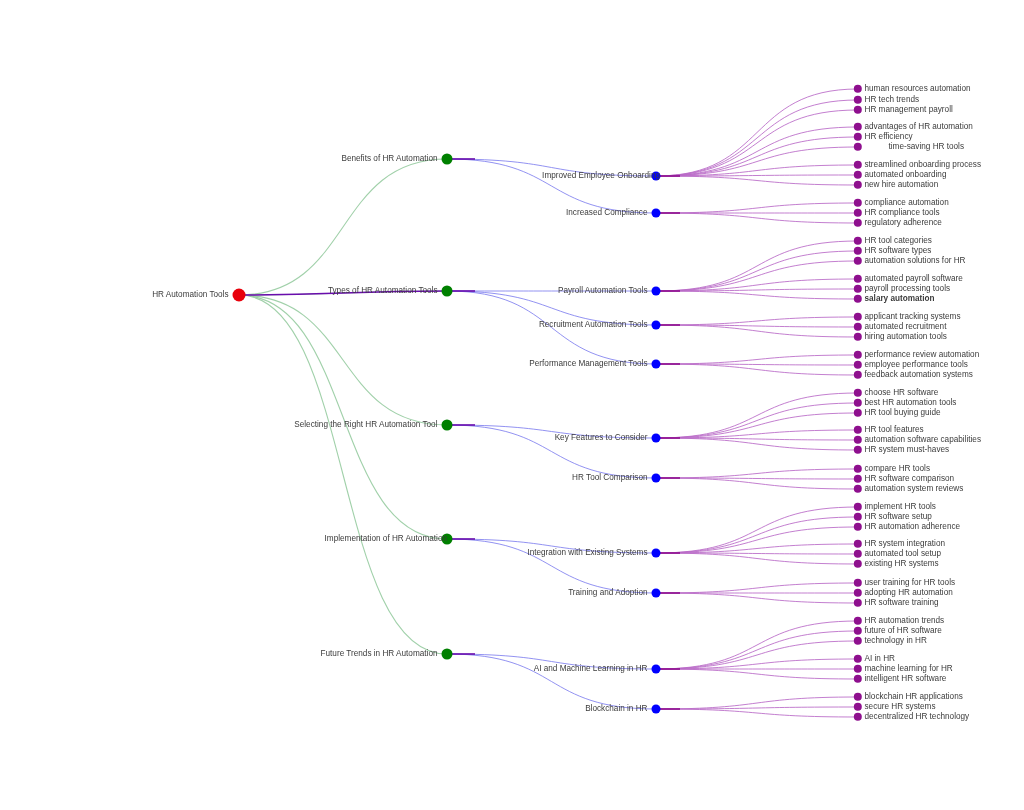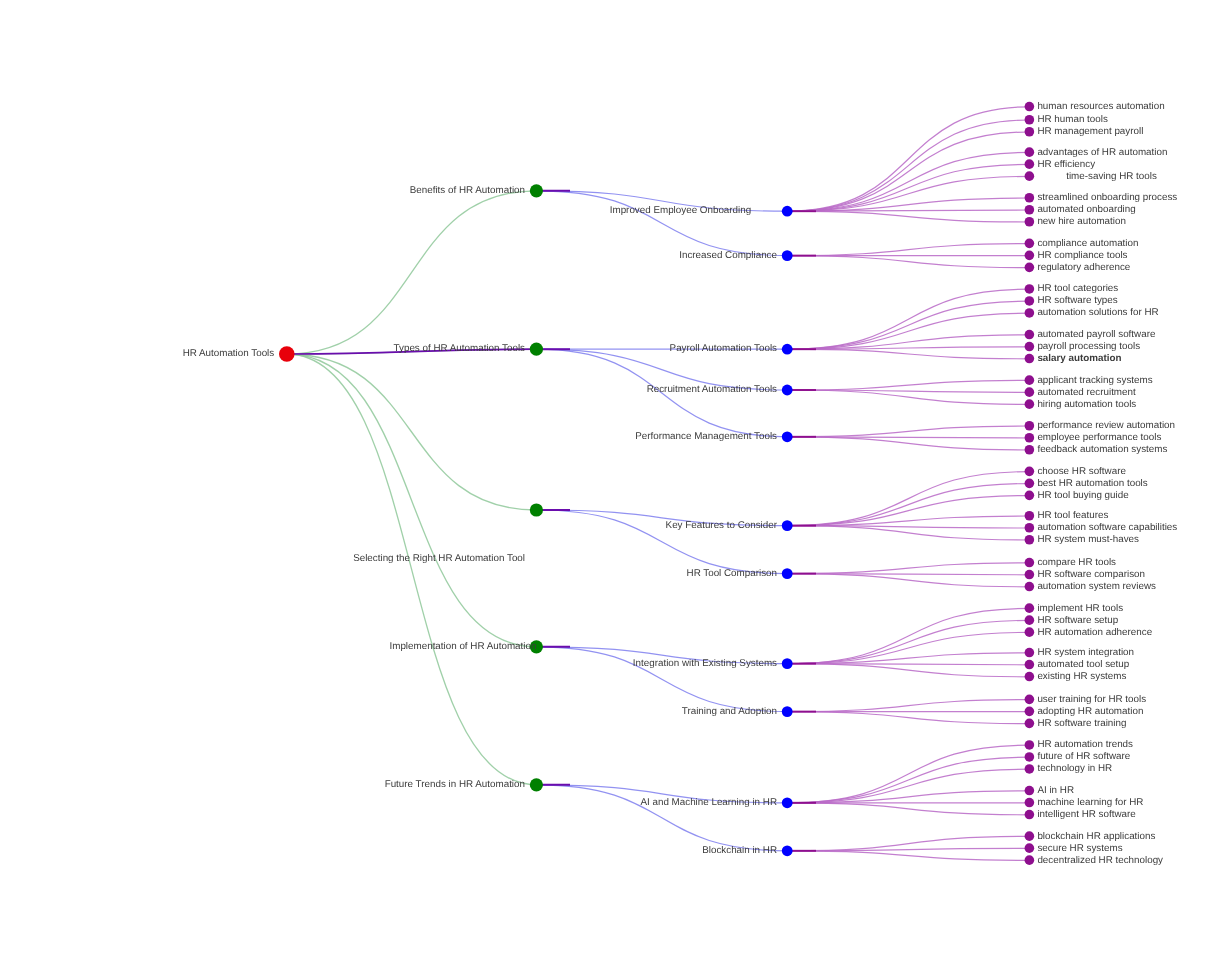--- a/index.html
+++ b/index.html
@@ -127,25 +127,25 @@
       <path d="M 447 654 L 475 654" stroke="#6a0dad" stroke-width="1.6" fill="none"></path>
       <path d="M 656 669 L 680 669" stroke="#8e0f8e" stroke-width="1.6" fill="none"></path>
       <path d="M 656 709 L 680 709" stroke="#8e0f8e" stroke-width="1.6" fill="none"></path>
     </svg>
   <div id="nodes">
       <div class="node-dot" style="left: 239px; top: 295px; width: 13px; height: 13px; background: rgb(232, 0, 11);"></div>
       <div class="node-label label-left" style="top: 295px; right: 795.5px;">HR Automation Tools</div>
       <div class="node-dot" style="left: 447px; top: 159px; width: 11px; height: 11px; background: rgb(0, 128, 0);"></div>
       <div class="node-label label-left" style="top: 159px; right: 586.5px;">Benefits of HR Automation</div>
       <div class="node-dot" style="left: 656px; top: 176px; width: 9px; height: 9px; background: rgb(0, 0, 255);"></div>
-      <div class="node-label label-left" style="top: 176px; right: 398px;">Improved Employee Onboarding</div>
+      <div class="node-label label-left" style="top: 176px; right: 364px;">Improved Employee Onboarding</div>
       <div class="node-dot" style="left: 858px; top: 89px; width: 8.4px; height: 8.4px; background: rgb(142, 15, 142);"></div>
       <div class="node-label label-right" style="top: 89px; left: 864.5px;">human resources automation</div>
       <div class="node-dot" style="left: 858px; top: 100px; width: 8.4px; height: 8.4px; background: rgb(142, 15, 142);"></div>
-      <div class="node-label label-right" style="top: 100px; left: 864.5px;">HR human tools</div>
+      <div class="node-label label-right" style="top: 100px; left: 864.5px;">HR tech trends</div>
       <div class="node-dot" style="left: 858px; top: 110px; width: 8.4px; height: 8.4px; background: rgb(142, 15, 142);"></div>
       <div class="node-label label-right" style="top: 110px; left: 864.5px;">HR management payroll</div>
       <div class="node-dot" style="left: 858px; top: 127px; width: 8.4px; height: 8.4px; background: rgb(142, 15, 142);"></div>
       <div class="node-label label-right" style="top: 127px; left: 864.5px;">advantages of HR automation</div>
       <div class="node-dot" style="left: 858px; top: 137px; width: 8.4px; height: 8.4px; background: rgb(142, 15, 142);"></div>
       <div class="node-label label-right" style="top: 137px; left: 864.5px;">HR efficiency</div>
       <div class="node-dot" style="left: 858px; top: 147px; width: 8.4px; height: 8.4px; background: rgb(142, 15, 142);"></div>
       <div class="node-label label-right" style="top: 147px; left: 864.5px; margin-left: 24px;">time-saving HR tools</div>
       <div class="node-dot" style="left: 858px; top: 165px; width: 8.4px; height: 8.4px; background: rgb(142, 15, 142);"></div>
       <div class="node-label label-right" style="top: 165px; left: 864.5px;">streamlined onboarding process</div>
@@ -187,21 +187,21 @@
       <div class="node-label label-right" style="top: 337px; left: 864.5px;">hiring automation tools</div>
       <div class="node-dot" style="left: 656px; top: 364px; width: 9px; height: 9px; background: rgb(0, 0, 255);"></div>
       <div class="node-label label-left" style="top: 364px; right: 376.5px;">Performance Management Tools</div>
       <div class="node-dot" style="left: 858px; top: 355px; width: 8.4px; height: 8.4px; background: rgb(142, 15, 142);"></div>
       <div class="node-label label-right" style="top: 355px; left: 864.5px;">performance review automation</div>
       <div class="node-dot" style="left: 858px; top: 365px; width: 8.4px; height: 8.4px; background: rgb(142, 15, 142);"></div>
       <div class="node-label label-right" style="top: 365px; left: 864.5px;">employee performance tools</div>
       <div class="node-dot" style="left: 858px; top: 375px; width: 8.4px; height: 8.4px; background: rgb(142, 15, 142);"></div>
       <div class="node-label label-right" style="top: 375px; left: 864.5px;">feedback automation systems</div>
       <div class="node-dot" style="left: 447px; top: 425px; width: 11px; height: 11px; background: rgb(0, 128, 0);"></div>
-      <div class="node-label label-left" style="top: 425px; right: 586.5px; margin-top: 41px;">Selecting the Right HR Automation Tool</div>
+      <div class="node-label label-left" style="top: 425px; right: 586.5px;">Selecting the Right HR Automation Tool</div>
       <div class="node-dot" style="left: 656px; top: 438px; width: 9px; height: 9px; background: rgb(0, 0, 255);"></div>
       <div class="node-label label-left" style="top: 438px; right: 376.5px;">Key Features to Consider</div>
       <div class="node-dot" style="left: 858px; top: 393px; width: 8.4px; height: 8.4px; background: rgb(142, 15, 142);"></div>
       <div class="node-label label-right" style="top: 393px; left: 864.5px;">choose HR software</div>
       <div class="node-dot" style="left: 858px; top: 403px; width: 8.4px; height: 8.4px; background: rgb(142, 15, 142);"></div>
       <div class="node-label label-right" style="top: 403px; left: 864.5px;">best HR automation tools</div>
       <div class="node-dot" style="left: 858px; top: 413px; width: 8.4px; height: 8.4px; background: rgb(142, 15, 142);"></div>
       <div class="node-label label-right" style="top: 413px; left: 864.5px;">HR tool buying guide</div>
       <div class="node-dot" style="left: 858px; top: 430px; width: 8.4px; height: 8.4px; background: rgb(142, 15, 142);"></div>
       <div class="node-label label-right" style="top: 430px; left: 864.5px;">HR tool features</div>

